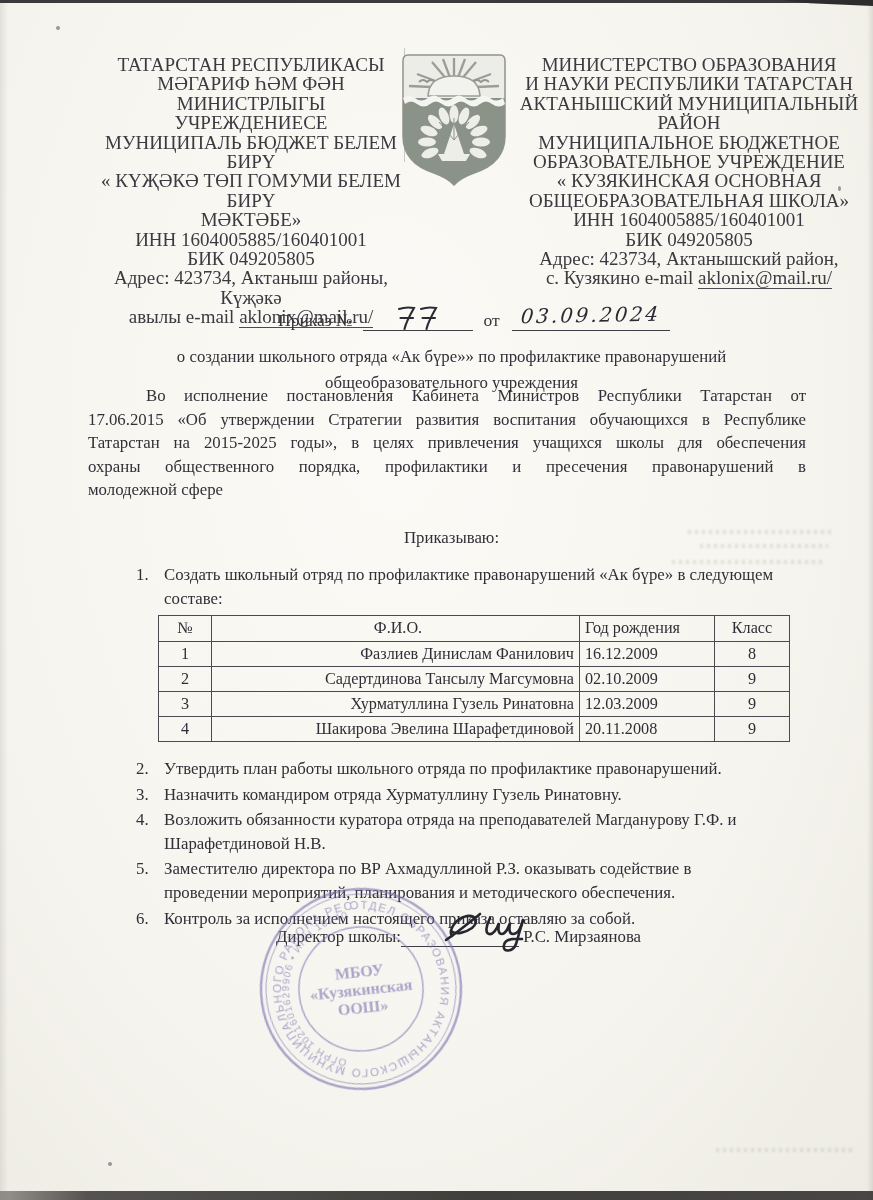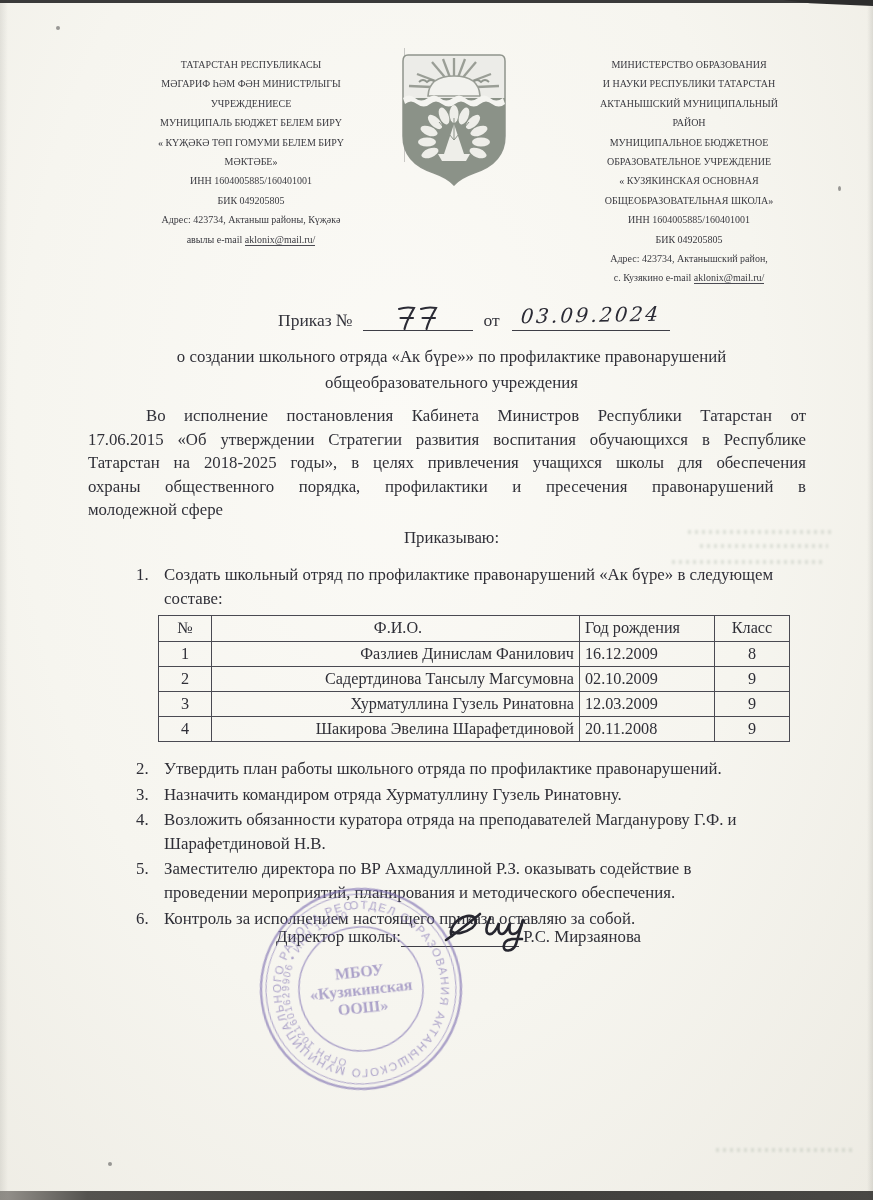--- a/index.html
+++ b/index.html
@@ -15,39 +15,39 @@
   .edge-left{position:absolute;top:0;left:0;width:8px;height:1200px;
     background:linear-gradient(90deg,rgba(60,60,55,0.10),rgba(0,0,0,0));}
   .edge-right{position:absolute;top:0;right:0;width:6px;height:1200px;
     background:linear-gradient(270deg,rgba(60,60,55,0.12),rgba(0,0,0,0));}
   .crease{position:absolute;left:404px;top:48px;width:1px;height:114px;background:rgba(110,110,110,0.35);}
   .speck{position:absolute;background:#4c4c4c;border-radius:50%;opacity:.55;}
   .bleed{position:absolute;height:4px;opacity:.45;filter:blur(1px);
     background:repeating-linear-gradient(90deg,rgba(140,155,140,.55) 0 3px,rgba(0,0,0,0) 3px 7px);}
 
   
-  .col{position:absolute;text-align:center;font-size:10px;line-height:19.4px;color:#3a3a40;}
+  .col{position:absolute;text-align:center;font-size:19px;line-height:19.4px;color:#3a3a40;}
   .col-left{left:86px;top:55px;width:330px;}
   .col-right{left:518px;top:55px;width:342px;}
   .col .uline-mail{border-bottom:1px solid #4a4a52;padding-bottom:0px;text-align:center;}
   .emblem{position:absolute;left:399px;top:52px;}
 
   
   .order-line{position:absolute;top:303px;left:278px;font-size:17.5px;color:#34343c;white-space:nowrap;}
   .blank{display:inline-block;border-bottom:1.4px solid #3e3e46;text-align:center;vertical-align:bottom;height:27px;}
   .blank-num{width:110px;margin:0 6px;}
   .blank-date{width:158px;margin-left:8px;}
   .hand-date{display:inline-block;font-family:"DejaVu Serif",serif;font-style:italic;font-size:20px;
     letter-spacing:2.5px;color:#2b2b35;transform:skewX(-6deg) rotate(-1deg);}
   .hand-num-svg{display:inline-block;vertical-align:bottom;}
 
   .order-title{position:absolute;top:344px;left:15px;width:873px;text-align:center;
     font-size:16.8px;line-height:25.5px;color:#303038;}
 
-  .preamble{position:absolute;top:404px;left:88px;width:718px;font-size:16.8px;line-height:23.6px;color:#303038;}
+  .preamble{position:absolute;top:384px;left:88px;width:718px;font-size:16.8px;line-height:23.6px;color:#303038;}
   .preamble .jline{text-align:justify;text-align-last:justify;}
   .preamble .jline.first{text-indent:58px;}
   .preamble .jline.last{text-align-last:left;}
 
   .directive{position:absolute;top:528px;left:15px;width:873px;text-align:center;font-size:16.8px;color:#303038;}
 
   .items{position:absolute;top:563px;left:136px;width:674px;font-size:16.8px;line-height:24.2px;color:#2f2f37;}
   .item{display:flex;margin-bottom:1px;}
   .item .num{flex:none;width:28px;}
   .item .txt{flex:none;width:610px;}
@@ -187,21 +187,21 @@
   </div>
 
   <div class="order-title">
     <div>о создании школьного отряда «Ак бүре»» по профилактике правонарушений</div>
     <div>общеобразовательного учреждения</div>
   </div>
 
   <div class="preamble">
     <div class="jline first">Во исполнение постановления Кабинета Министров Республики Татарстан от</div>
     <div class="jline">17.06.2015 «Об утверждении Стратегии развития воспитания обучающихся в Республике</div>
-    <div class="jline">Татарстан на 2018-2025 годы», в целях привлечения учащихся школы для обеспечения</div>
+    <div class="jline">Татарстан на 2015-2025 годы», в целях привлечения учащихся школы для обеспечения</div>
     <div class="jline">охраны общественного порядка, профилактики и пресечения правонарушений в</div>
     <div class="jline last">молодежной сфере</div>
   </div>
 
   <div class="directive">Приказываю:</div>
 
   <div class="items">
     <div class="item">
       <span class="num">1.</span>
       <span class="txt">Создать школьный отряд по профилактике правонарушений «Ак бүре» в следующем составе:</span>

